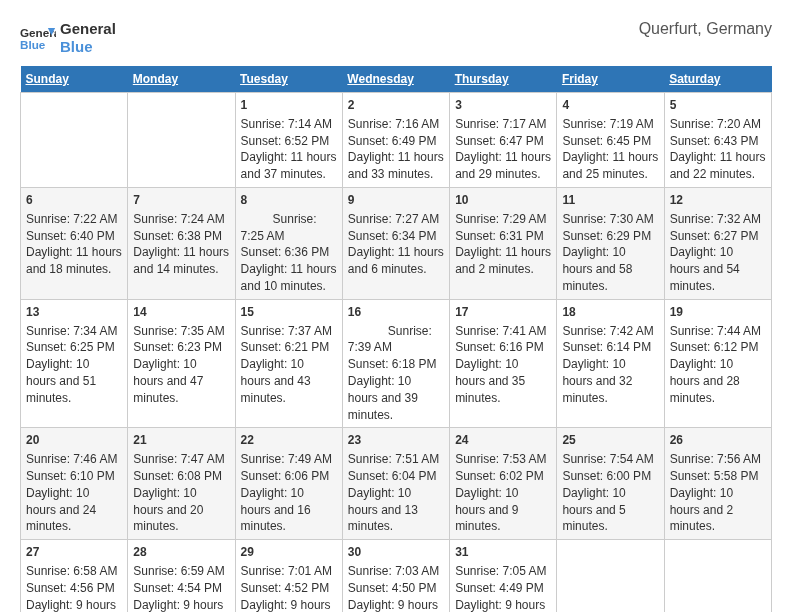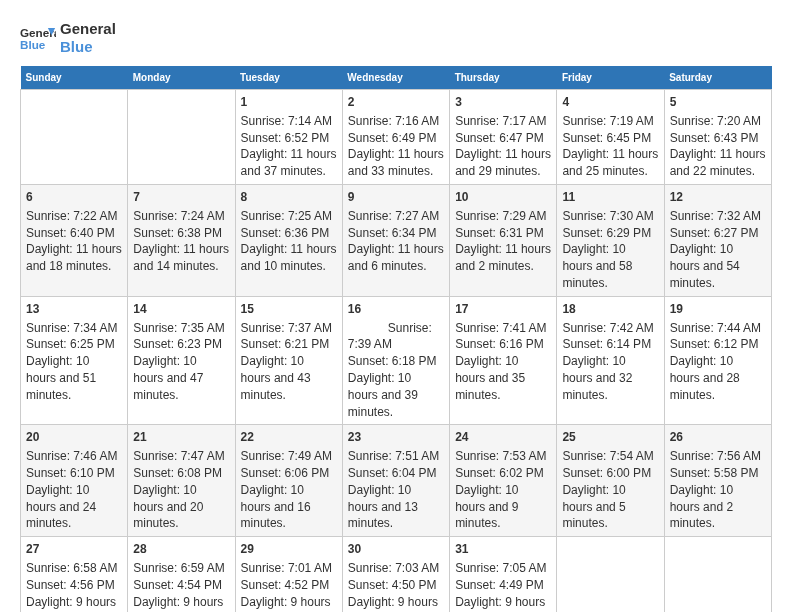--- a/index.html
+++ b/index.html
@@ -41,22 +41,23 @@
     table {
       width: 100%;
       border-collapse: collapse;
       font-size: 11px;
     }
     thead tr th {
       background-color: #2e75b6;
       color: #fff;
       text-align: left;
       padding: 6px 5px;
-      font-size: 10px;
+      font-size: 12px;
       font-weight: bold;
+      text-decoration: underline;
     }
     tbody tr td {
       border: 1px solid #ccc;
       vertical-align: top;
       padding: 4px 5px;
       height: 80px;
       width: 107px;
       color: #333;
       line-height: 1.4;
     }
@@ -89,20 +90,21 @@
       <text x="0" y="14" font-size="13" font-weight="bold" fill="#333">General</text>
       <text x="0" y="27" font-size="13" font-weight="bold" fill="#4a90d9">Blue</text>
       <polygon points="36,4 44,4 40,12" fill="#4a90d9" transform="translate(-5,0)"></polygon>
     </svg>
     <div>
       <div style="font-size:15px;font-weight:bold;color:#333;line-height:1.2;">General</div>
       <div style="font-size:15px;font-weight:bold;color:#4a90d9;line-height:1.2;">Blue</div>
     </div>
   </div>
   <div class="title-block">
+    <div class="subtitle">Querfurt, Germany</div>
   </div>
 </div>
 
 <table>
   <thead>
     <tr id="thead-row">
         <th>Sunday</th>
         <th>Monday</th>
         <th>Tuesday</th>
         <th>Wednesday</th>
@@ -131,21 +133,21 @@
 Sunset: 6:43 PM
 Daylight: 11 hours and 22 minutes.</span></td>
       </tr>
       <tr>
         <td><span class="day-num">6</span><span class="day-info" style="white-space: pre-line;">Sunrise: 7:22 AM
 Sunset: 6:40 PM
 Daylight: 11 hours and 18 minutes.</span></td>
         <td><span class="day-num">7</span><span class="day-info" style="white-space: pre-line;">Sunrise: 7:24 AM
 Sunset: 6:38 PM
 Daylight: 11 hours and 14 minutes.</span></td>
-        <td><span class="day-num">8</span><span class="day-info" style="white-space: pre-line;">Sunrise: 7:25 AM
+        <td><span class="day-num">8</span><span class="day-info" style="white-space: pre-line; margin-left: 32px;">Sunrise: 7:25 AM
 Sunset: 6:36 PM
 Daylight: 11 hours and 10 minutes.</span></td>
         <td><span class="day-num">9</span><span class="day-info" style="white-space: pre-line;">Sunrise: 7:27 AM
 Sunset: 6:34 PM
 Daylight: 11 hours and 6 minutes.</span></td>
         <td><span class="day-num">10</span><span class="day-info" style="white-space: pre-line;">Sunrise: 7:29 AM
 Sunset: 6:31 PM
 Daylight: 11 hours and 2 minutes.</span></td>
         <td><span class="day-num">11</span><span class="day-info" style="white-space: pre-line;">Sunrise: 7:30 AM
 Sunset: 6:29 PM

